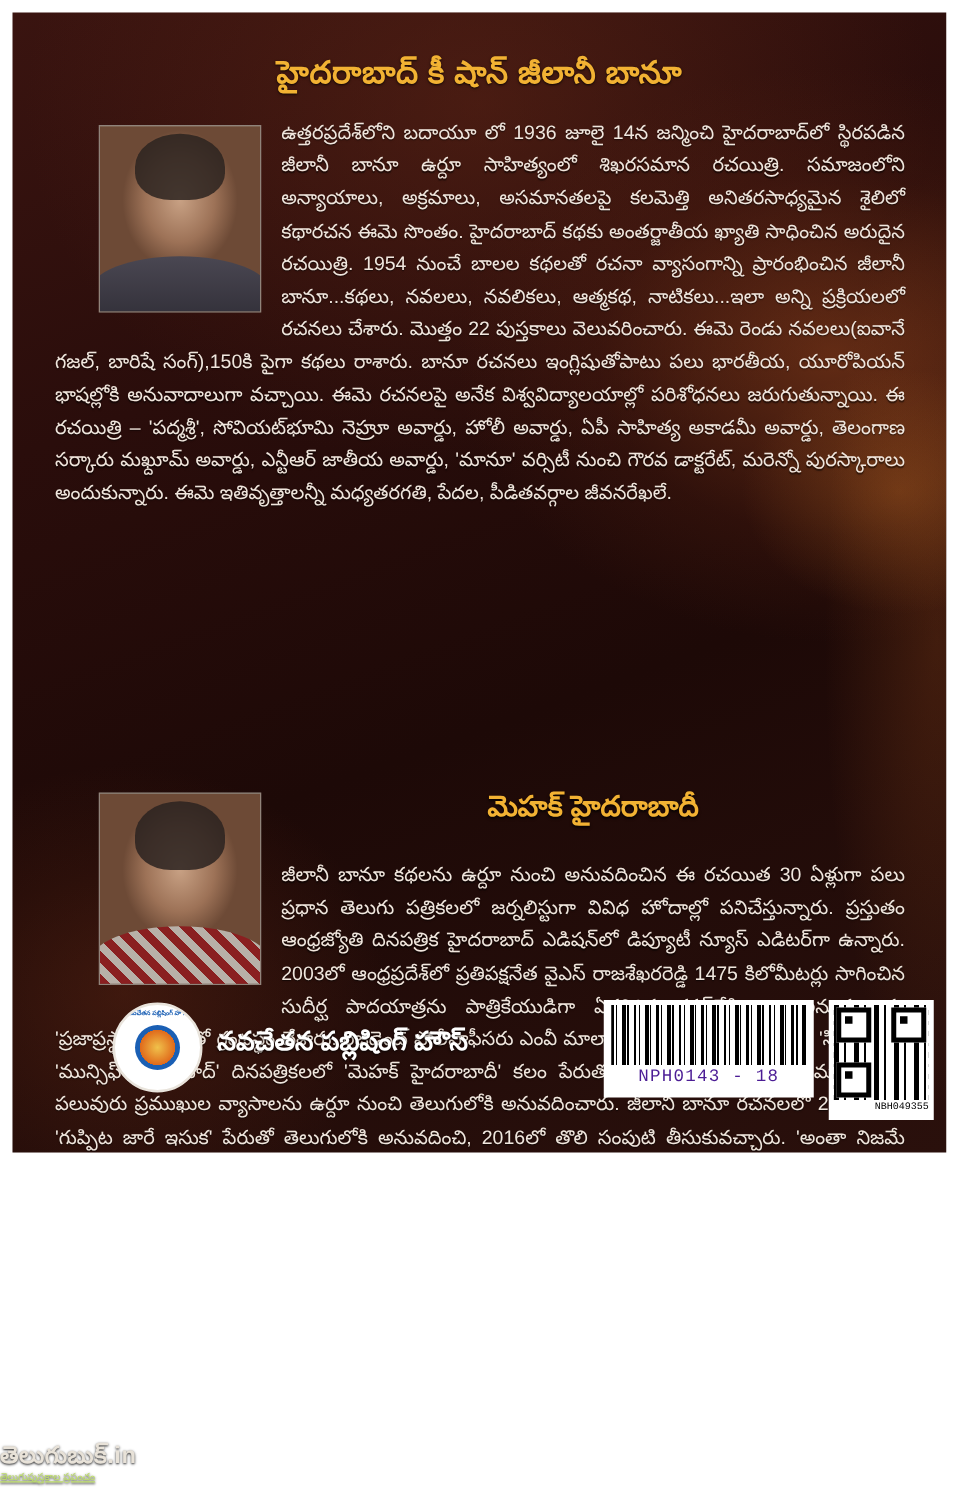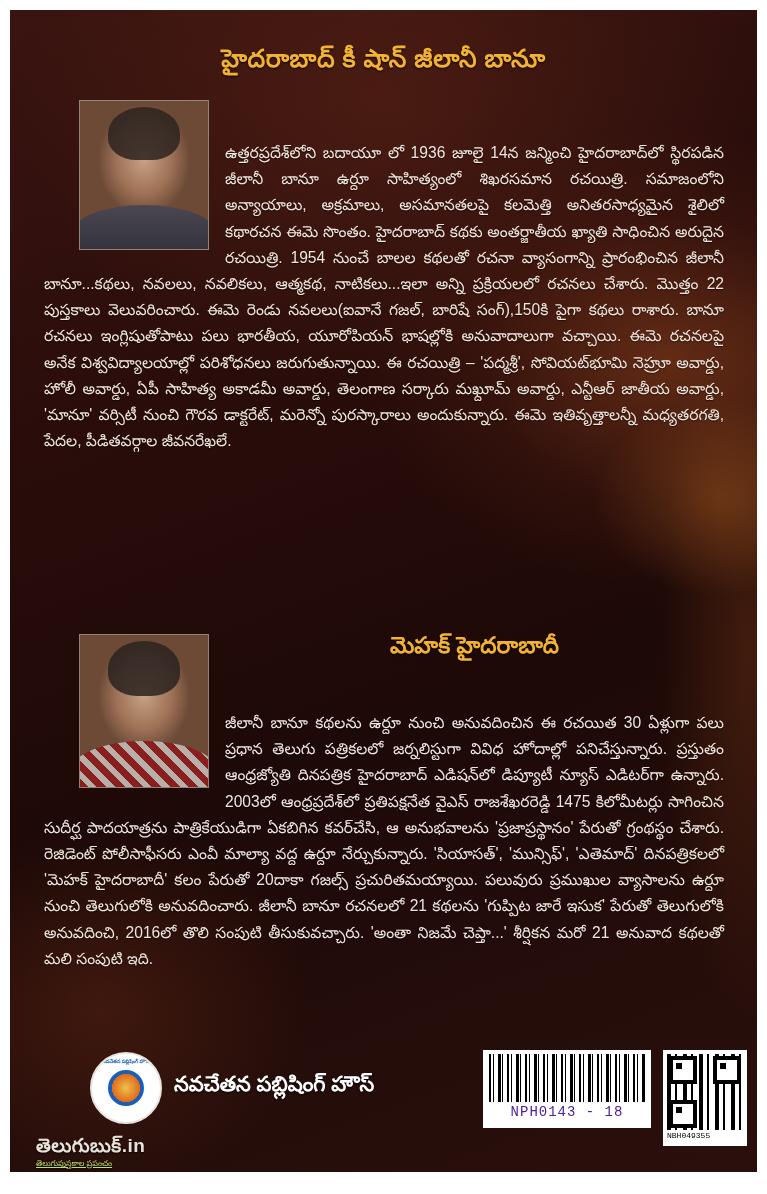--- a/index.html
+++ b/index.html
@@ -15,21 +15,21 @@
     width: 767px;
     height: 1194px;
     overflow: hidden;
     background: #ffffff;
   }
   .cover {
     position: absolute;
     left: 10px;
     top: 10px;
     width: 747px;
-    height: 1162px;
+    height: 912px;
     background:
       radial-gradient(ellipse 420px 320px at 88% 30%, rgba(150,70,30,0.55) 0%, rgba(90,35,18,0.25) 45%, rgba(0,0,0,0) 72%),
       radial-gradient(ellipse 300px 260px at 12% 86%, rgba(120,50,25,0.35) 0%, rgba(0,0,0,0) 70%),
       radial-gradient(ellipse 520px 420px at 50% 8%, rgba(110,45,25,0.40) 0%, rgba(0,0,0,0) 70%),
       linear-gradient(160deg, #3a1410 0%, #2a0d0b 30%, #1d0907 60%, #2a100c 100%);
     overflow: hidden;
   }
   .cover::after {
     content: "";
     position: absolute;
@@ -105,29 +105,28 @@
   }
   .photo.p2 .hair { background: #2a2220; }
 
   .sec-heading {
     color: #f2b233;
     font-size: 23px;
     font-weight: bold;
     text-align: center;
     text-shadow: 0 1px 2px rgba(0,0,0,0.8);
     padding-top: 22px;
-    margin-bottom: 8px;
+    margin-bottom: 24px;
   }
   .body-text {
     color: #f0e6dd;
     font-size: 15.6px;
     line-height: 1.68;
     text-align: justify;
     text-shadow: 0 1px 1px rgba(0,0,0,0.6);
-    margin-top: 46px;
   }
   .clearfix::after { content: ""; display: block; clear: both; }
 
   
   .footer {
     position: absolute;
     left: 12px;
     bottom: 26px;
     width: 100%;
     height: 96px;
@@ -200,21 +199,21 @@
   }
   .qr-box {
     position: absolute;
     right: 22px;
     top: 0px;
     width: 84px;
     height: 96px;
     background: #ffffff;
     padding: 4px;
     box-sizing: border-box;
-    text-align: left;
+    text-align: right;
   }
   .qr {
     width: 76px;
     height: 76px;
     background-color: #fff;
     background-image:
       repeating-linear-gradient(90deg, #000 0 4px, #fff 4px 8px, #000 8px 10px, #fff 10px 16px),
       repeating-linear-gradient(0deg, rgba(0,0,0,0.85) 0 4px, rgba(255,255,255,0) 4px 9px, rgba(0,0,0,0.85) 9px 12px, rgba(255,255,255,0) 12px 17px);
     position: relative;
   }
@@ -236,28 +235,27 @@
   }
   .qr-label {
     font-family: "Liberation Mono", monospace;
     font-size: 8px;
     color: #000;
     margin-top: 1px;
   }
   .watermark {
     position: absolute;
     left: 0;
-    bottom: 24px;
+    bottom: 6px;
     z-index: 6;
     color: #e8e2d8;
     font-size: 19px;
     font-weight: bold;
     text-shadow: 0 1px 2px rgba(0,0,0,0.9);
     letter-spacing: 0.5px;
-    margin-left: 36px;
   }
   .watermark .sub {
     display: block;
     font-size: 8px;
     color: #bfe06a;
     letter-spacing: 0;
     font-weight: normal;
     margin-top: -2px;
     text-decoration: underline;
   }

